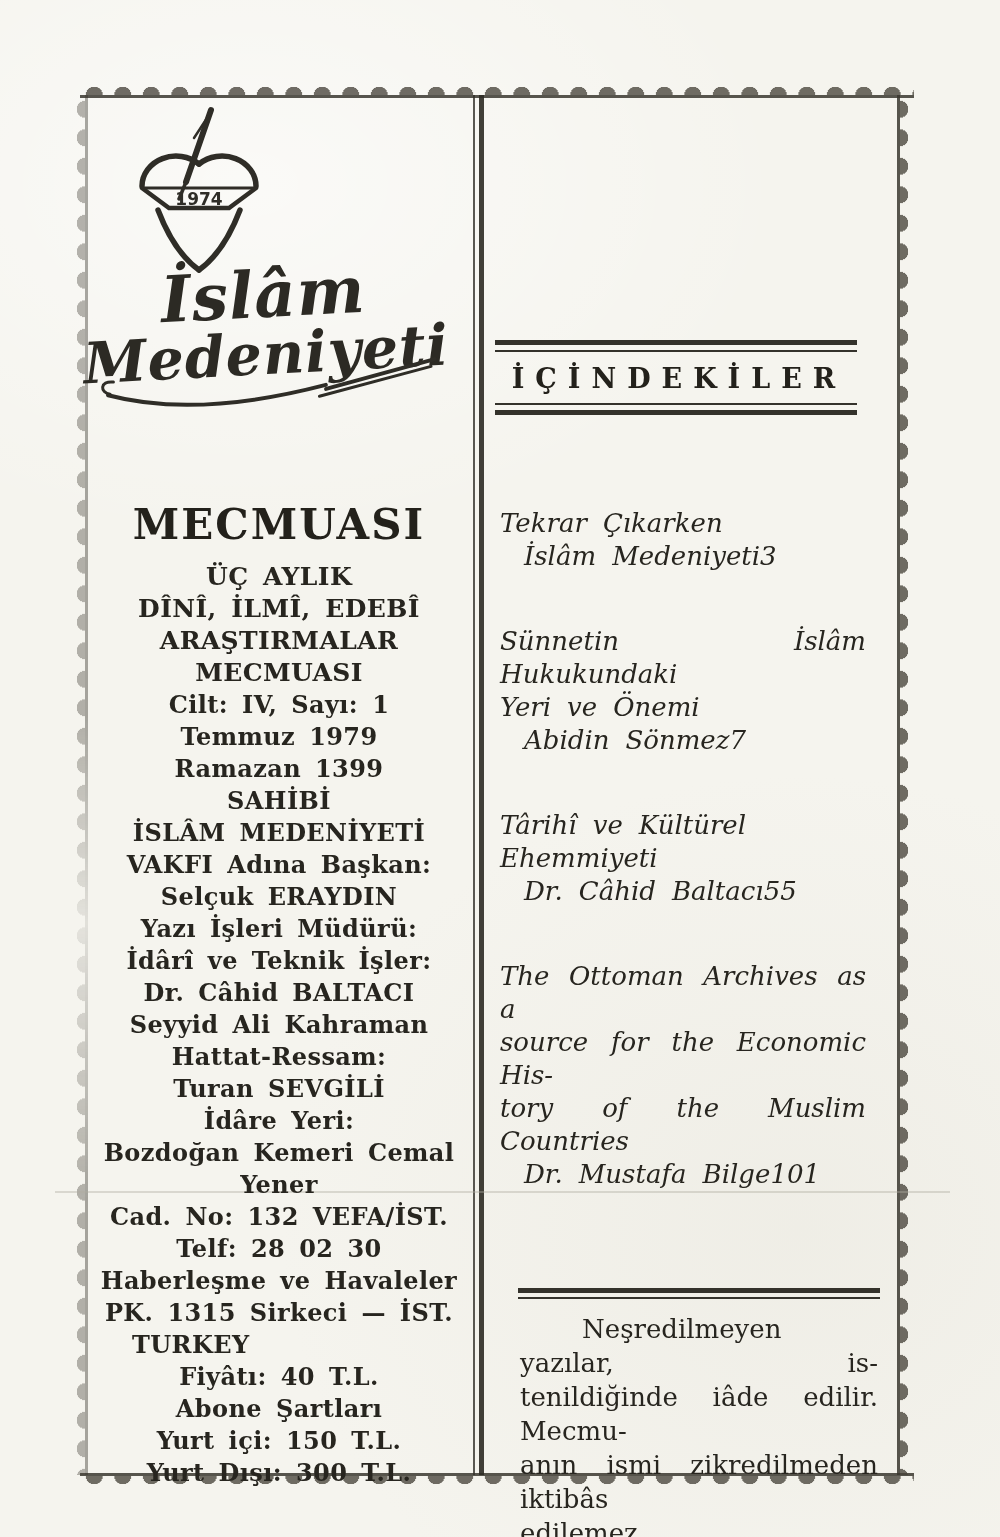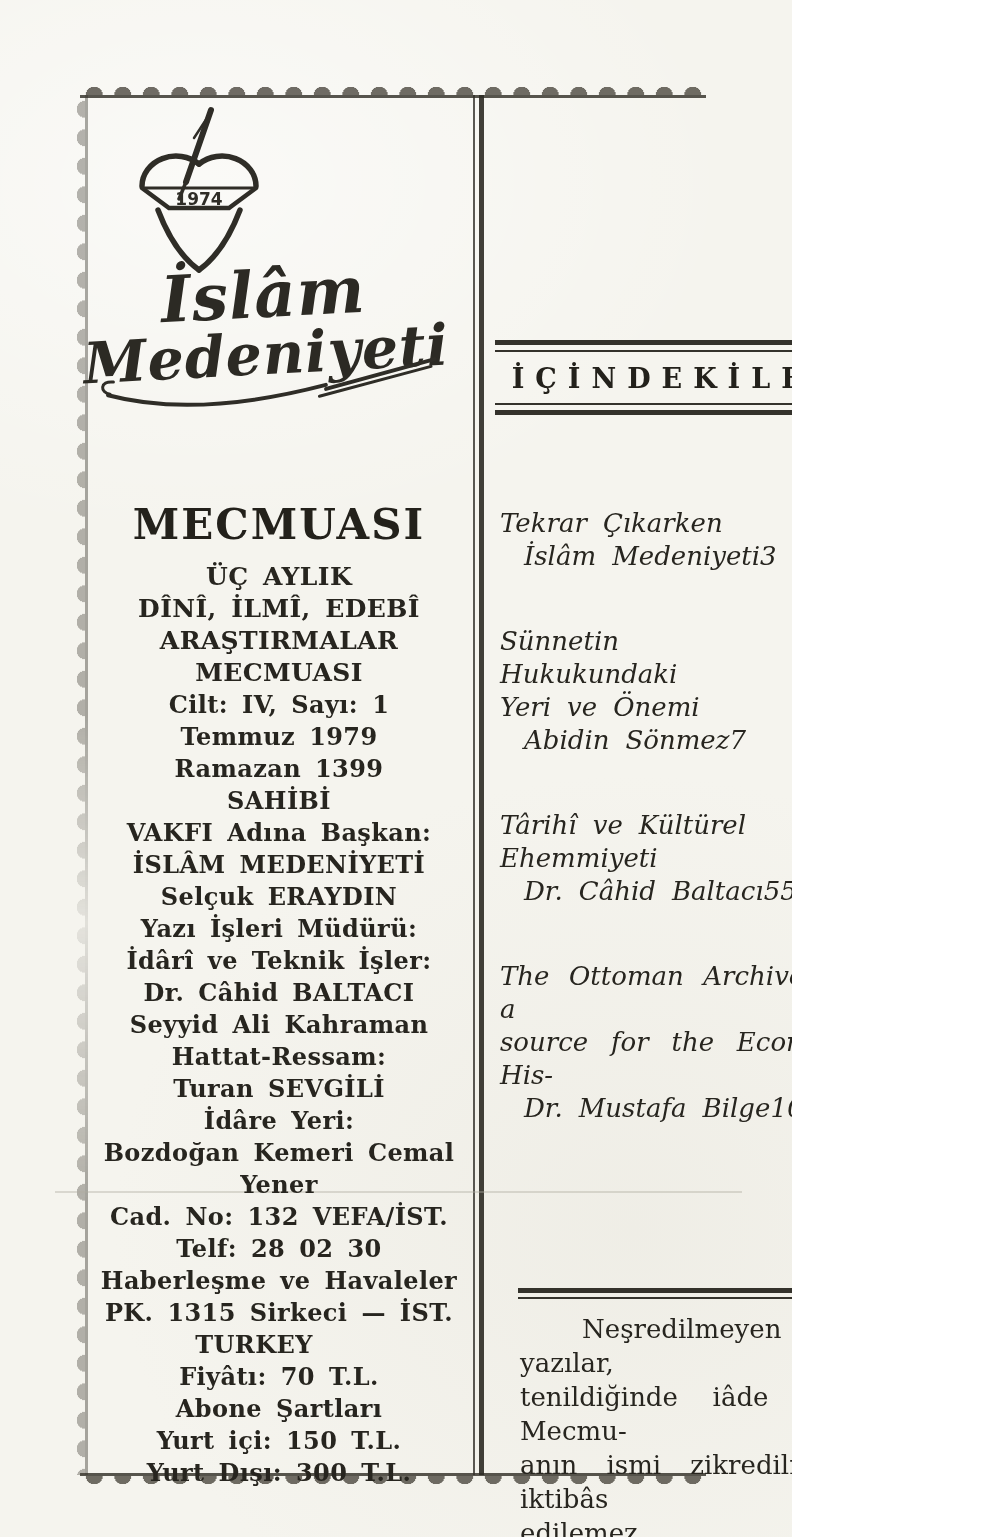--- a/index.html
+++ b/index.html
@@ -1,17 +1,17 @@
 <!DOCTYPE html>
 <html><head>
 <meta charset="utf-8">
 <style>
   html,body{margin:0;padding:0;background:#ffffff;}
   .page{
-    position:relative;width:792px;height:1537px;overflow:hidden;
+    position:relative;width:1000px;height:1537px;overflow:hidden;
     background:
       radial-gradient(900px 600px at 25% 12%, rgba(255,255,255,.55), rgba(255,255,255,0) 60%),
       radial-gradient(800px 700px at 80% 80%, rgba(233,231,222,.5), rgba(233,231,222,0) 65%),
       #f5f4ee;
     font-family:"DejaVu Serif","Liberation Serif",serif;
     color:#27251f;
   }
   
   .b-top{position:absolute;left:80px;right:86px;top:77px;height:18px;
     border-bottom:3px solid rgba(58,55,47,.85);
@@ -39,21 +39,21 @@
   .emblem{position:absolute;left:26px;top:2px;}
   .script-block{position:absolute;left:-14px;top:156px;width:100%;text-align:center;
     transform:rotate(-3deg);font-style:italic;font-weight:bold;color:#2c2a24;}
   .script1{font-size:64px;line-height:78px;letter-spacing:1px;}
   .script2{font-size:57px;line-height:64px;margin-top:-12px;letter-spacing:1px;}
   .flourish{display:block;margin:-26px auto 0 auto;}
   .mast-lines{position:absolute;left:0;top:398px;width:100%;text-align:center;font-weight:bold;}
   .m-title{font-size:42px;line-height:54px;letter-spacing:2px;margin-bottom:9px;color:#23211b;}
   .m-line{font-size:24px;line-height:32px;letter-spacing:.4px;word-spacing:.22em;}
   .m-line.caps{font-size:25px;}
-  .m-line.right{text-align:center;padding-right:50px;}
+  .m-line.right{text-align:left;padding-right:50px;margin-left:44px;}
   
   .col-right{position:absolute;left:482px;top:340px;width:388px;}
   .toc-header{margin-left:13px;width:362px;}
   .rule-thick{height:5px;background:#34322b;}
   .rule-thin{height:2px;background:#34322b;}
   .gap5{height:5px;} .gap4{height:4px;}
   .toc-title{font-size:27px;font-weight:bold;text-align:center;letter-spacing:11px;
     padding:11px 0 9px 6px;color:#23211b;}
   .toc-entries{margin-top:92px;margin-left:18px;width:366px;font-style:italic;}
   .toc-entry{margin-bottom:52px;}
@@ -115,37 +115,37 @@
     <div class="mast-lines">
       <div class="m-title">MECMUASI</div>
       <div class="m-line caps">ÜÇ AYLIK</div>
       <div class="m-line caps">DÎNÎ, İLMÎ, EDEBÎ</div>
       <div class="m-line caps">ARAŞTIRMALAR</div>
       <div class="m-line caps">MECMUASI</div>
       <div class="m-line">Cilt: IV, Sayı: 1</div>
       <div class="m-line">Temmuz 1979</div>
       <div class="m-line">Ramazan 1399</div>
       <div class="m-line">SAHİBİ</div>
+      <div class="m-line">İSLÂM MEDENİYETİ</div>
       <div class="m-line">VAKFI Adına Başkan:</div>
-      <div class="m-line">İSLÂM MEDENİYETİ</div>
       <div class="m-line">Selçuk ERAYDIN</div>
       <div class="m-line">Yazı İşleri Müdürü:</div>
       <div class="m-line">İdârî ve Teknik İşler:</div>
       <div class="m-line">Dr. Câhid BALTACI</div>
       <div class="m-line">Seyyid Ali Kahraman</div>
       <div class="m-line">Hattat-Ressam:</div>
       <div class="m-line">Turan SEVGİLİ</div>
       <div class="m-line">İdâre Yeri:</div>
       <div class="m-line">Bozdoğan Kemeri Cemal Yener</div>
       <div class="m-line">Cad. No: 132 VEFA/İST.</div>
       <div class="m-line">Telf: 28 02 30</div>
       <div class="m-line">Haberleşme ve Havaleler</div>
       <div class="m-line">PK. 1315 Sirkeci — İST.</div>
       <div class="m-line right">TURKEY</div>
-      <div class="m-line">Fiyâtı: 70 T.L.</div>
+      <div class="m-line">Fiyâtı: 40 T.L.</div>
       <div class="m-line">Abone Şartları</div>
       <div class="m-line">Yurt içi: 150 T.L.</div>
       <div class="m-line">Yurt Dışı: 300 T.L.</div>
     </div>
   </div>
 
   <div class="col-right">
 
     <div class="toc-header">
       <div class="rule-thick"></div>
@@ -180,20 +180,21 @@
         <div class="tline">Târihî ve Kültürel Ehemmiyeti</div>
         <div class="arow">
           <span class="author">Dr. Câhid Baltacı</span>
           <span class="pnum">55</span>
         </div>
       </div>
 
       <div class="toc-entry">
         <div class="tline spread">The Ottoman Archives as a</div>
         <div class="tline spread">source for the Economic His-</div>
+        <div class="tline spread">tory of the Muslim Countries</div>
         <div class="arow">
           <span class="author">Dr. Mustafa Bilge</span>
           <span class="pnum">101</span>
         </div>
       </div>
 
     </div>
   </div>
 
   <div class="notice">

